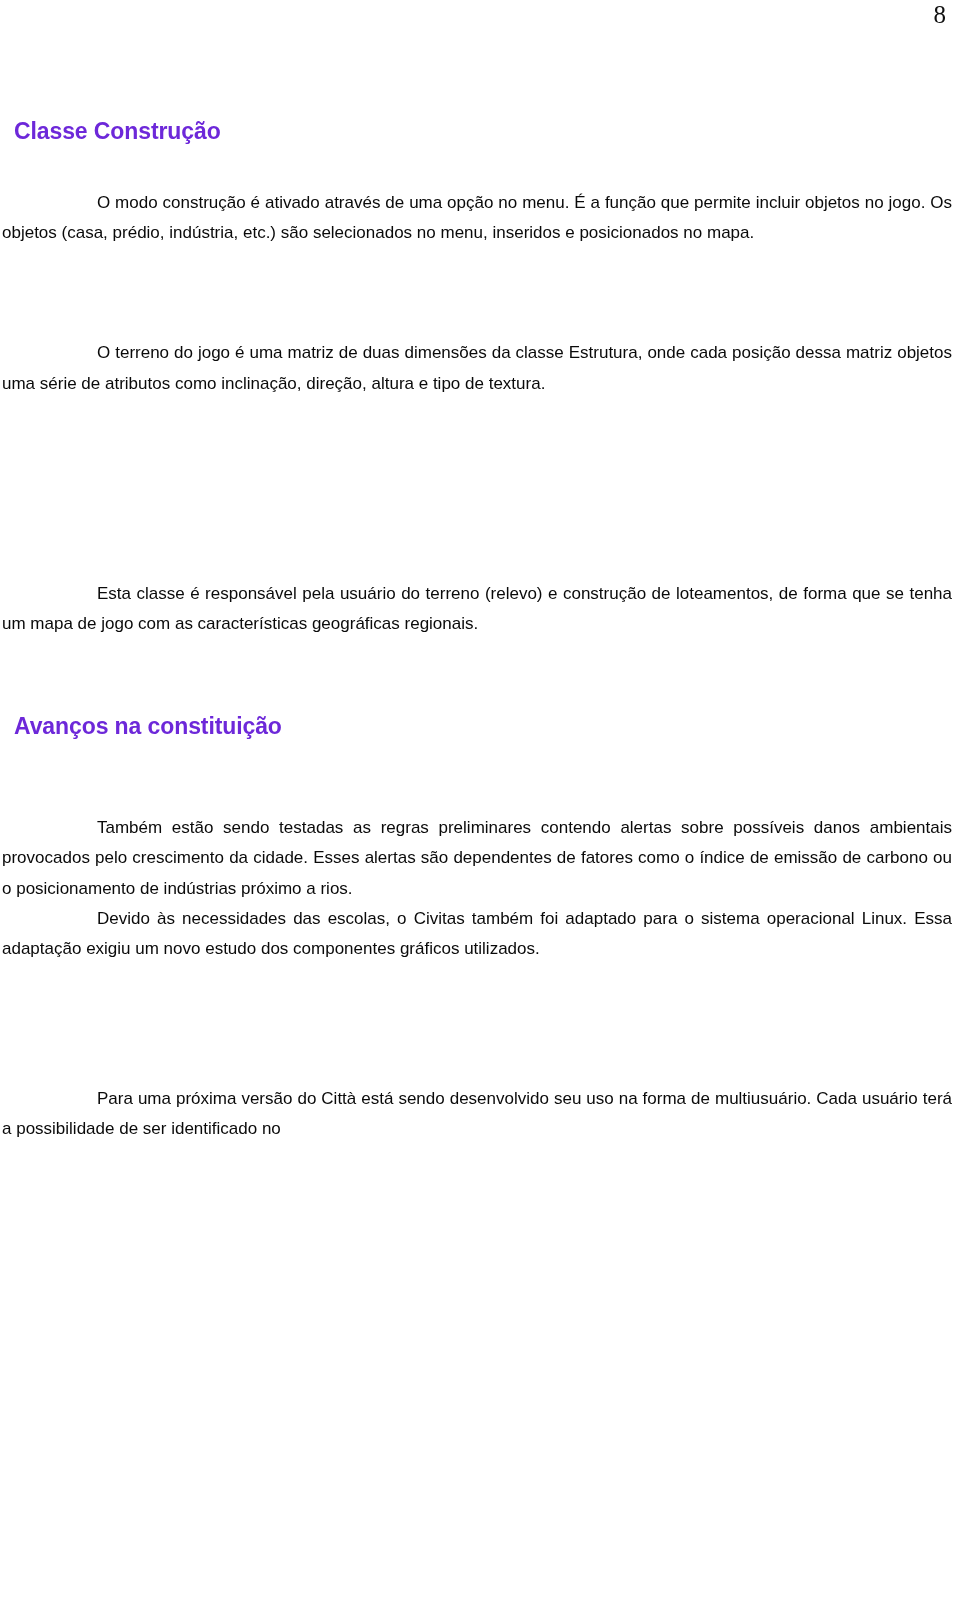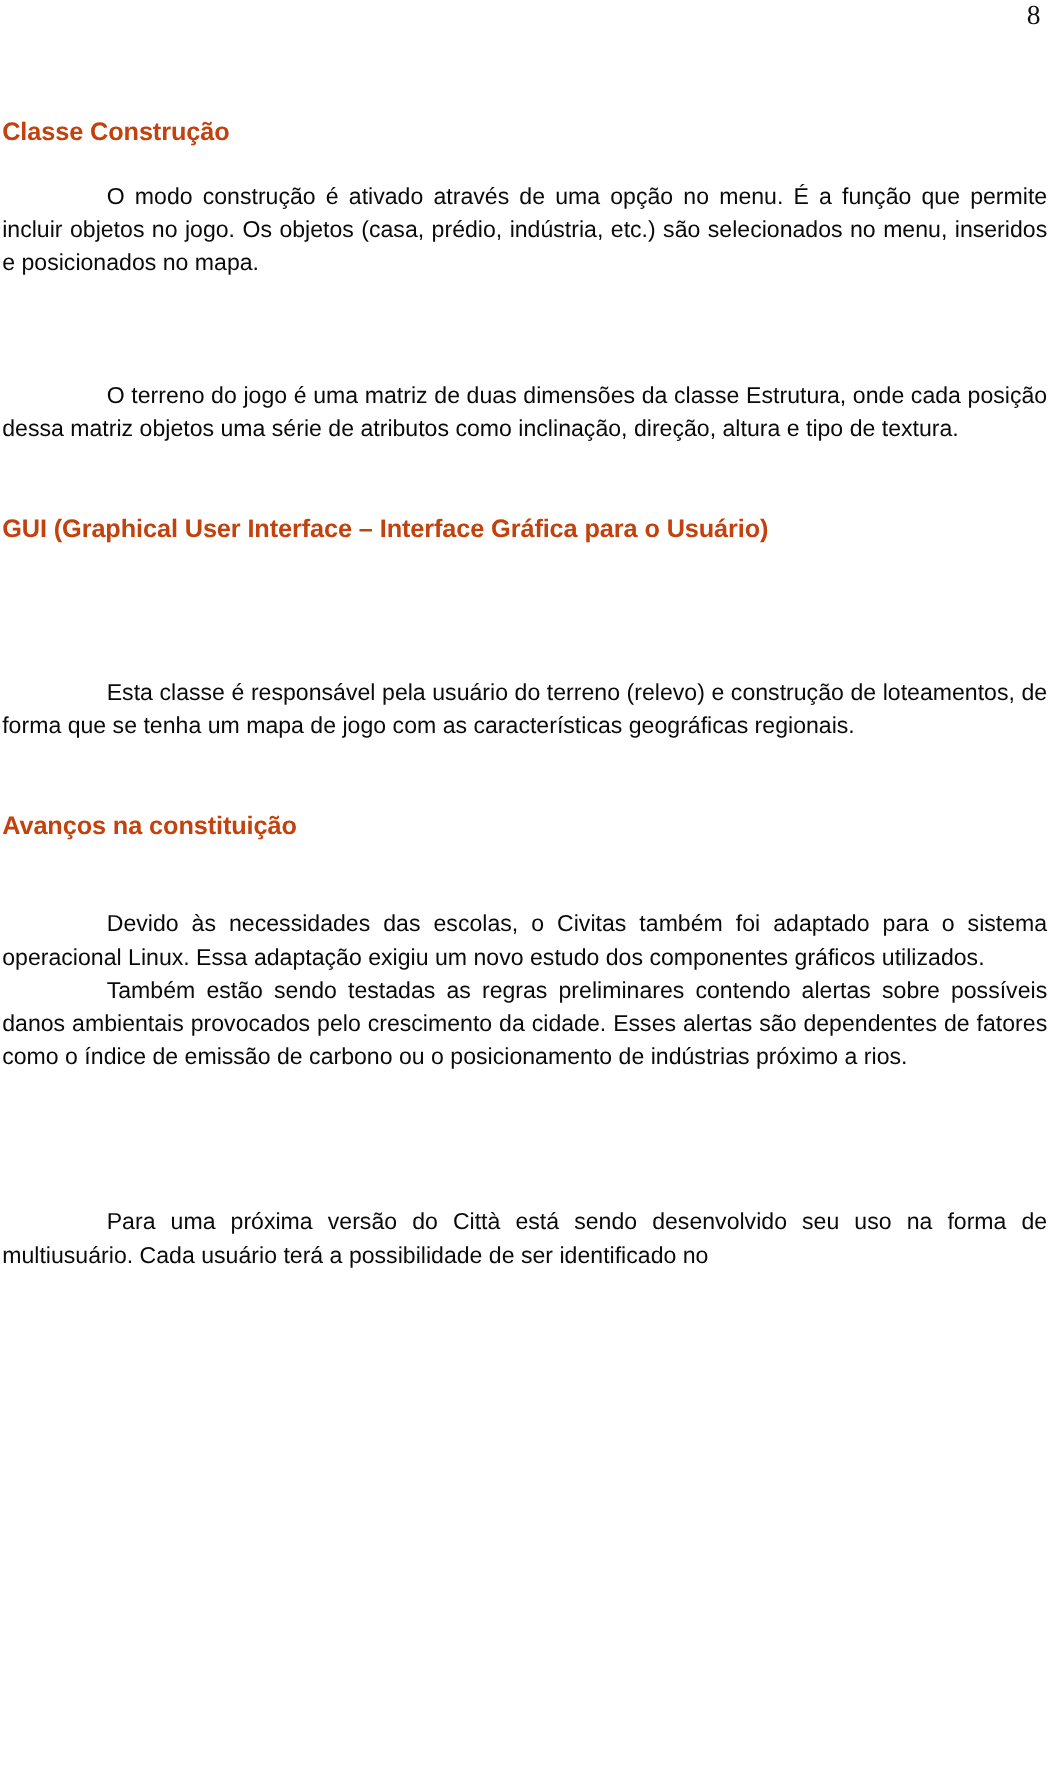--- a/index.html
+++ b/index.html
@@ -30,28 +30,28 @@
     position: absolute;
     left: 2px;
     top: 104px;
     width: 950px;
   }
   h2.section-heading {
     font-family: "Liberation Sans", sans-serif;
     font-size: 23px;
     font-weight: bold;
     line-height: 30px;
-    margin: 0;
+    margin: 12px;
     padding: 0;
     letter-spacing: -0.1px;
-    color: #c2410c;
+    color: #6d28d9;
   }
   p.body-par {
     font-family: "Liberation Sans", sans-serif;
-    font-size: 21px;
+    font-size: 17px;
     line-height: 30.2px;
     margin: 0;
     padding: 0;
     text-align: justify;
     text-indent: 95px;
     color: #0a0a0a;
     -webkit-hyphens: none;
     hyphens: none;
   }
   
@@ -71,34 +71,33 @@
     <div class="gap-1"></div>
     <p class="body-par">O modo construção é ativado através de uma opção no menu. É a função que permite incluir objetos no jogo. Os objetos (casa, prédio, indústria, etc.) são selecionados no menu, inseridos e posicionados no mapa.</p>
 
     <div class="gap-2"></div>
 
     <div class="gap-1"></div>
     <p class="body-par">O terreno do jogo é uma matriz de duas dimensões da classe Estrutura, onde cada posição dessa matriz objetos uma série de atributos como inclinação, direção, altura e tipo de textura.</p>
 
     <div class="gap-2"></div>
 
-    <h2 class="section-heading">GUI (Graphical User Interface – Interface Gráfica para o Usuário)</h2>
     <div class="gap-1"></div>
 
     <div class="gap-2"></div>
 
     <div class="gap-1"></div>
     <p class="body-par">Esta classe é responsável pela usuário do terreno (relevo) e construção de loteamentos, de forma que se tenha um mapa de jogo com as características geográficas regionais.</p>
 
     <div class="gap-2"></div>
 
     <h2 class="section-heading">Avanços na constituição</h2>
     <div class="gap-2"></div>
+    <p class="body-par">Também estão sendo testadas as regras preliminares contendo alertas sobre possíveis danos ambientais provocados pelo crescimento da cidade. Esses alertas são dependentes de fatores como o índice de emissão de carbono ou o posicionamento de indústrias próximo a rios.</p>
     <p class="body-par">Devido às necessidades das escolas, o Civitas também foi adaptado para o sistema operacional Linux. Essa adaptação exigiu um novo estudo dos componentes gráficos utilizados.</p>
-    <p class="body-par">Também estão sendo testadas as regras preliminares contendo alertas sobre possíveis danos ambientais provocados pelo crescimento da cidade. Esses alertas são dependentes de fatores como o índice de emissão de carbono ou o posicionamento de indústrias próximo a rios.</p>
 
     <div class="gap-2"></div>
 
     <div class="gap-2"></div>
     <p class="body-par">Para uma próxima versão do Città está sendo desenvolvido seu uso na forma de multiusuário. Cada usuário terá a possibilidade de ser identificado no</p>
 
   </div>
 </div>
 
 </body></html>

